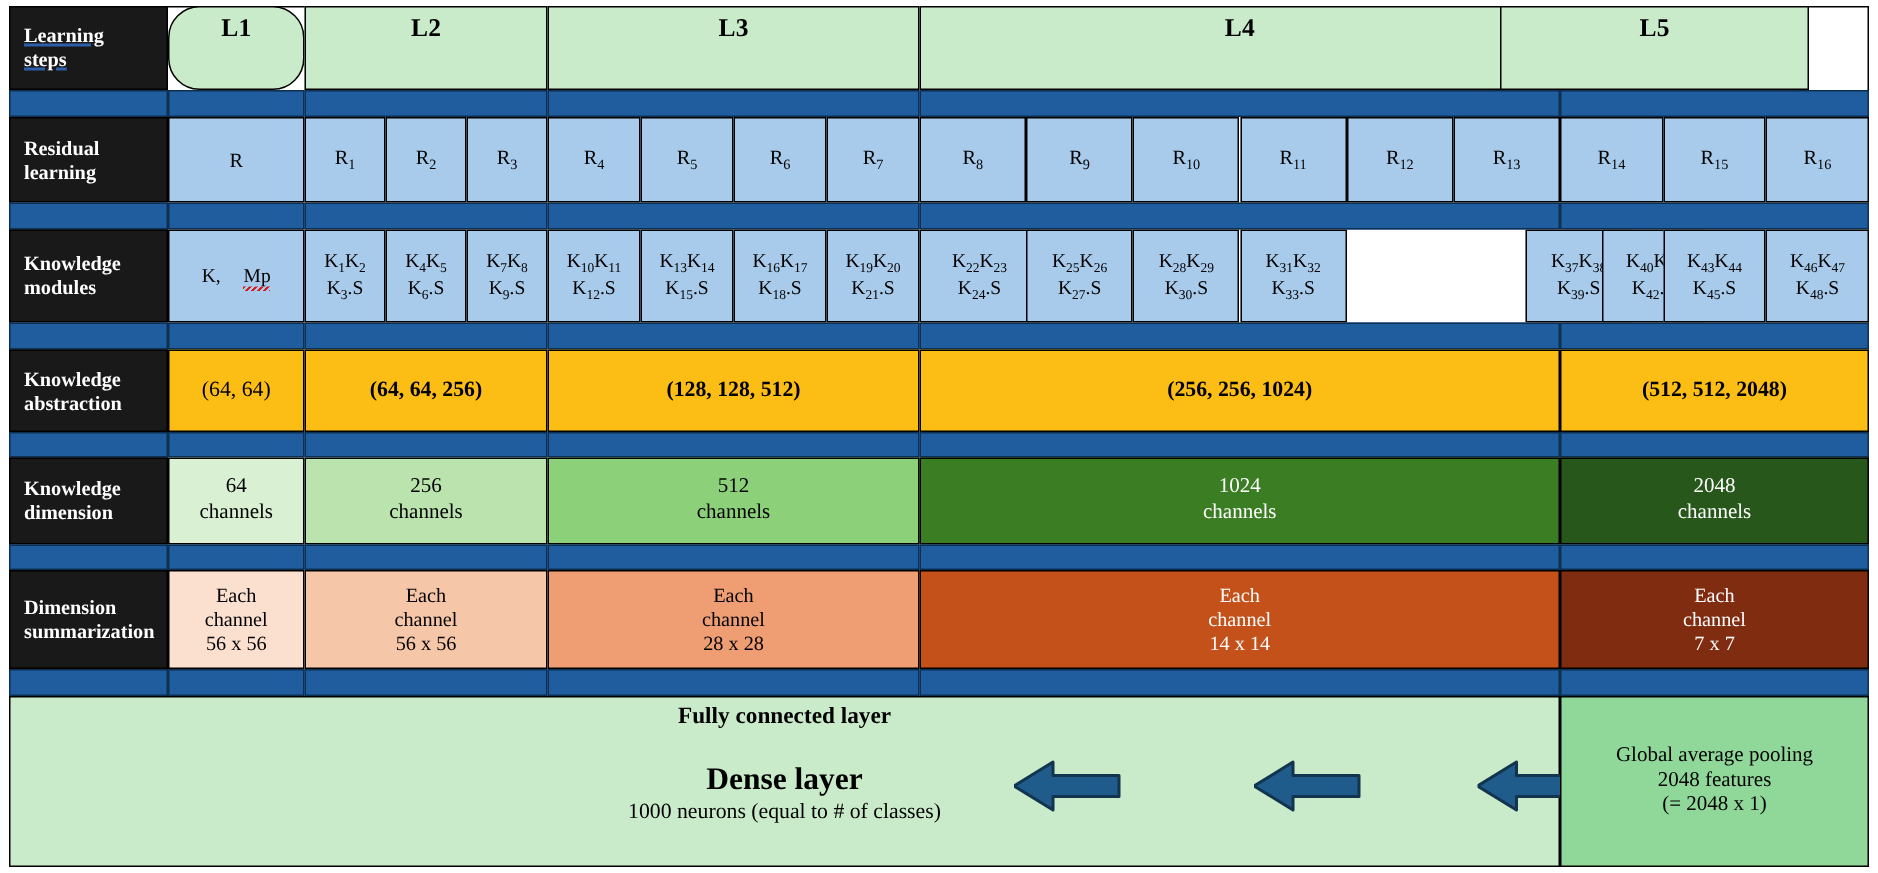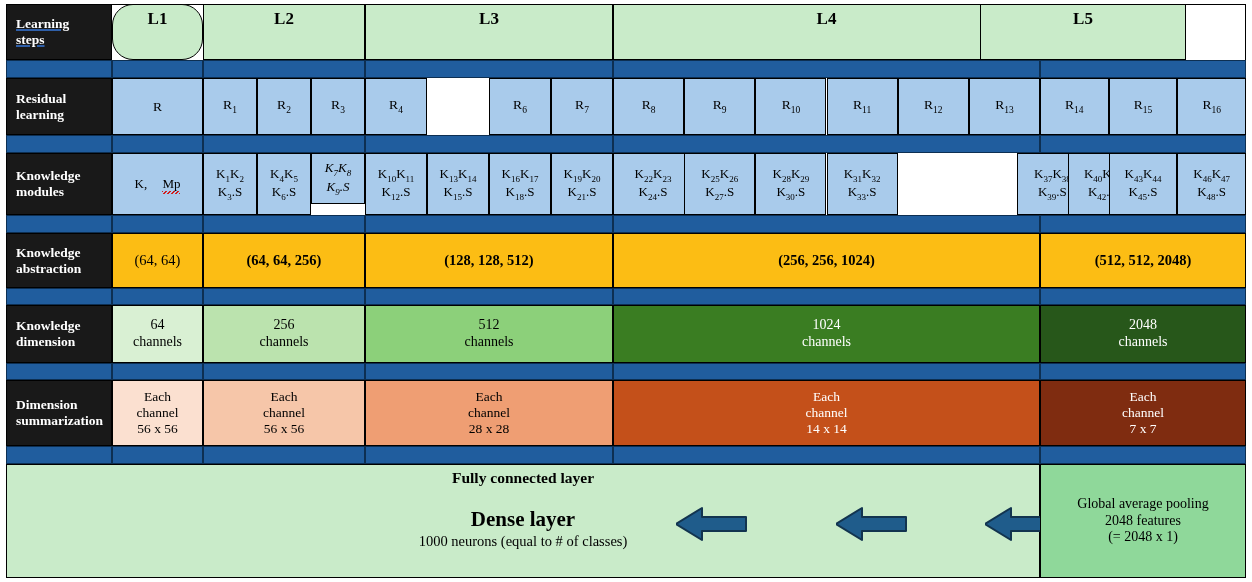--- a/index.html
+++ b/index.html
@@ -95,21 +95,21 @@
   </div>
   <div class="cell hdr" style="left:203px;top:4px;width:162px;height:56px;">
     <span>L2</span>
   </div>
   <div class="cell hdr" style="left:365px;top:4px;width:248px;height:56px;">
     <span>L3</span>
   </div>
   <div class="cell hdr" style="left:613px;top:4px;width:427px;height:56px;">
     <span>L4</span>
   </div>
-  <div class="cell hdr" style="left:980px;top:4px;width:206px;height:56px;">
+  <div class="cell hdr" style="left:1000px;top:4px;width:206px;height:56px;">
     <span>L5</span>
   </div>
 
   <div class="band" style="left:6px;top:60px;width:106px;height:18px;"></div>
   <div class="band" style="left:112px;top:60px;width:91px;height:18px;"></div>
   <div class="band" style="left:203px;top:60px;width:162px;height:18px;"></div>
   <div class="band" style="left:365px;top:60px;width:248px;height:18px;"></div>
   <div class="band" style="left:613px;top:60px;width:427px;height:18px;"></div>
   <div class="band" style="left:1040px;top:60px;width:206px;height:18px;"></div>
 
@@ -270,20 +270,23 @@
     </div>
     <div class="cell res" style="left: 257px; top: 78px; width: 54px; height: 57px;">
       <span>R<sub>2</sub></span>
     </div>
     <div class="cell res" style="left: 311px; top: 78px; width: 54px; height: 57px;">
       <span>R<sub>3</sub></span>
     </div>
     <div class="cell res" style="left: 365px; top: 78px; width: 62px; height: 57px;">
       <span>R<sub>4</sub></span>
     </div>
+    <div class="cell res" style="left: 427px; top: 78px; width: 62px; height: 57px;">
+      <span>R<sub>5</sub></span>
+    </div>
     <div class="cell res" style="left: 489px; top: 78px; width: 62px; height: 57px;">
       <span>R<sub>6</sub></span>
     </div>
     <div class="cell res" style="left: 551px; top: 78px; width: 62px; height: 57px;">
       <span>R<sub>7</sub></span>
     </div>
     <div class="cell res" style="left: 613px; top: 78px; width: 71.1667px; height: 57px;">
       <span>R<sub>8</sub></span>
     </div>
     <div class="cell res" style="left: 684.167px; top: 78px; width: 71.1667px; height: 57px;">
@@ -314,21 +317,21 @@
       <span>K, <span class="sq">Mp</span></span>
     </div>
     <div class="cell km" style="left: 203px; top: 153px; width: 54px; height: 62px;">
       <span>K<sub>1</sub>K<sub>2</sub></span>
       <span>K<sub>3</sub>.S</span>
     </div>
     <div class="cell km" style="left: 257px; top: 153px; width: 54px; height: 62px;">
       <span>K<sub>4</sub>K<sub>5</sub></span>
       <span>K<sub>6</sub>.S</span>
     </div>
-    <div class="cell km" style="left: 311px; top: 153px; width: 54px; height: 51px; font-style: italic;">
+    <div class="cell km" style="left: 311px; top: 153px; width: 54px; height: 62px;">
       <span>K<sub>7</sub>K<sub>8</sub></span>
       <span>K<sub>9</sub>.S</span>
     </div>
     <div class="cell km" style="left: 365px; top: 153px; width: 62px; height: 62px;">
       <span>K<sub>10</sub>K<sub>11</sub></span>
       <span>K<sub>12</sub>.S</span>
     </div>
     <div class="cell km" style="left: 427px; top: 153px; width: 62px; height: 62px;">
       <span>K<sub>13</sub>K<sub>14</sub></span>
       <span>K<sub>15</sub>.S</span>

